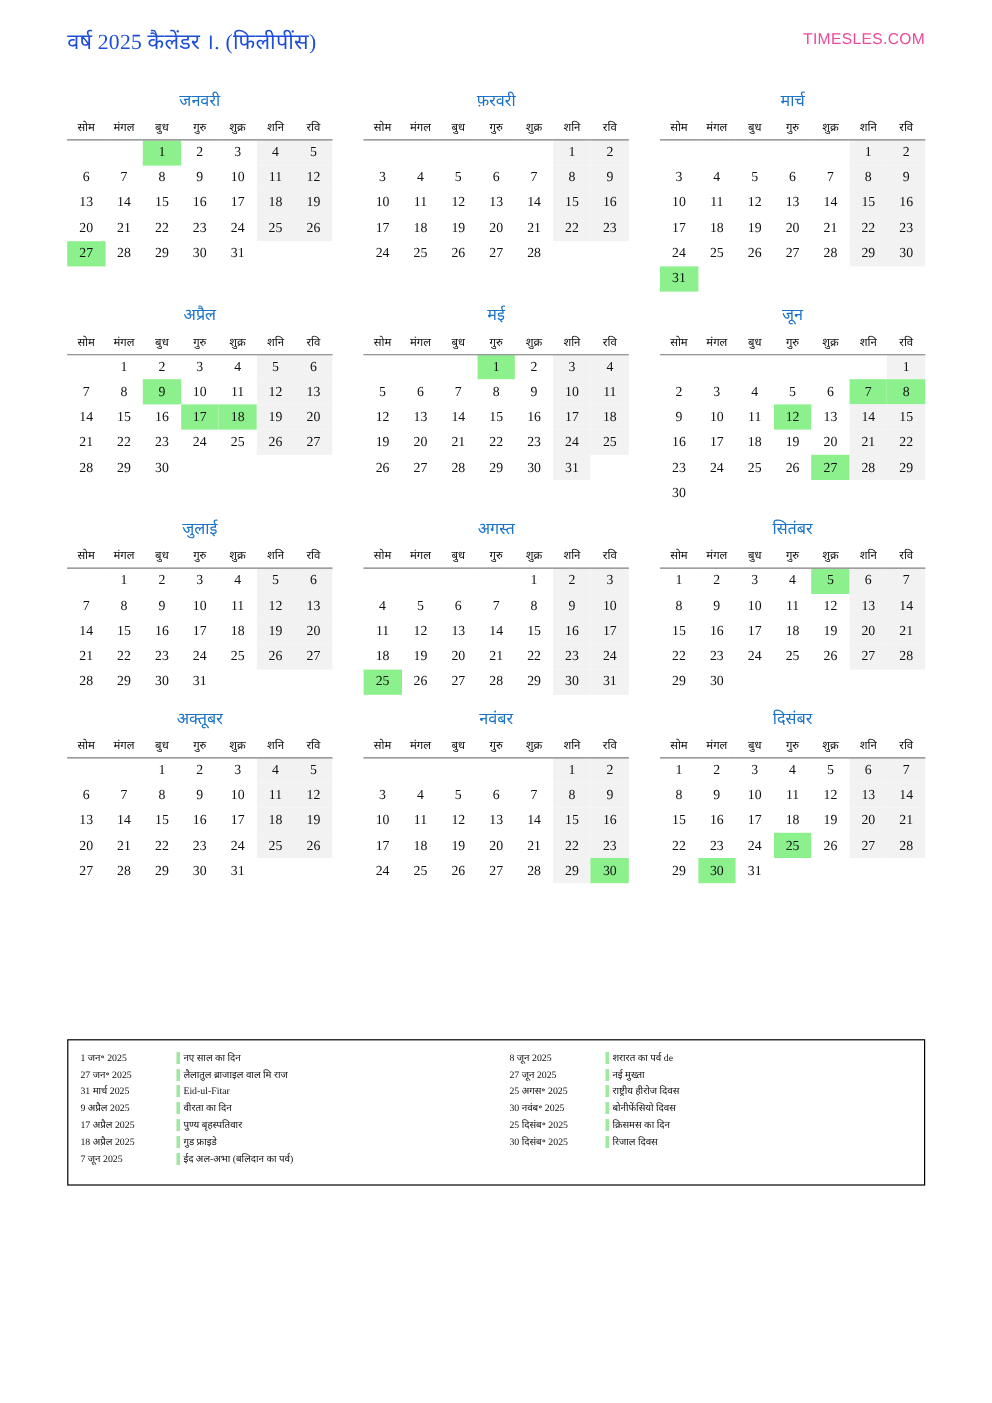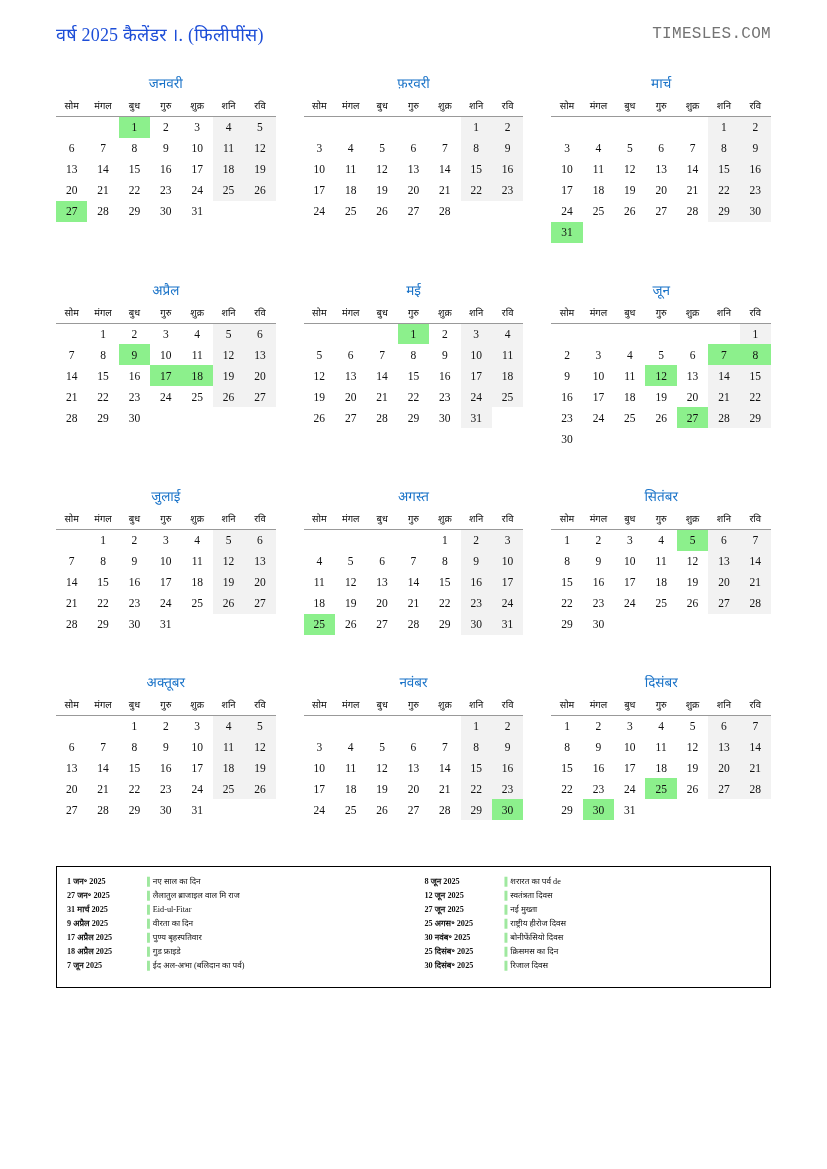--- a/index.html
+++ b/index.html
@@ -23,34 +23,33 @@
     justify-content: space-between;
     height: 30px;
   }
   .title {
     font-size: 18px;
     font-weight: normal;
     color: #1d4ed8;
     letter-spacing: 0.2px;
   }
   .brand {
-    font-size: 16px;
-    color: #737373;
-    font-family: Liberation Mono, monospace;
+    font-size: 13px;
+    color: #ec4899;
+    font-family: Liberation Sans, sans-serif;
     letter-spacing: 0.3px;
     padding-top: 3px;
   }
 
   .grid {
     margin-top: 22px;
     display: grid;
     grid-template-columns: repeat(3, 1fr);
     column-gap: 26px;
     row-gap: 0px;
-    gap: 28px;
   }
   .month {
     padding-bottom: 10px;
   }
   .month-name {
     text-align: center;
     color: #1a73c8;
     font-size: 13.5px;
     margin-bottom: 5px;
   }
@@ -97,21 +96,21 @@
   .leg-col {
     display: block;
   }
   .leg-row {
     display: grid;
     grid-template-columns: 80px 1fr;
     font-size: 8.2px;
     line-height: 14px;
     color: #111;
   }
-  .leg-date { white-space: nowrap; font-weight: bold; }
+  .leg-date { white-space: nowrap; }
   .leg-name { white-space: nowrap; color: #111; }
   .sep { color: #9fe89f; }
 </style>
 </head>
 <body>
 
 <div class="page">
 
   <div class="topbar">
     <div class="title">वर्ष 2025 कैलेंडर ।. (फिलीपींस)</div>
@@ -926,24 +925,20 @@
             <span class="leg-date">7 जून 2025</span>
             <span><span class="sep">▌</span><span class="leg-name">ईद अल-अभा (बलिदान का पर्व)</span></span>
           </div>
         </div>
       <div class="leg-col" id="leg-right">
           <div class="leg-row">
             <span class="leg-date">8 जून 2025</span>
             <span><span class="sep">▌</span><span class="leg-name">शरारत का पर्व de</span></span>
           </div>
           <div class="leg-row">
-            <span class="leg-date">12 जून 2025</span>
-            <span><span class="sep">▌</span><span class="leg-name">स्वतंत्रता दिवस</span></span>
-          </div>
-          <div class="leg-row">
             <span class="leg-date">27 जून 2025</span>
             <span><span class="sep">▌</span><span class="leg-name">नई मुख्ता</span></span>
           </div>
           <div class="leg-row">
             <span class="leg-date">25 अगस॰ 2025</span>
             <span><span class="sep">▌</span><span class="leg-name">राष्ट्रीय हीरोज दिवस</span></span>
           </div>
           <div class="leg-row">
             <span class="leg-date">30 नवंब॰ 2025</span>
             <span><span class="sep">▌</span><span class="leg-name">बोनीफेंसियो दिवस</span></span>

